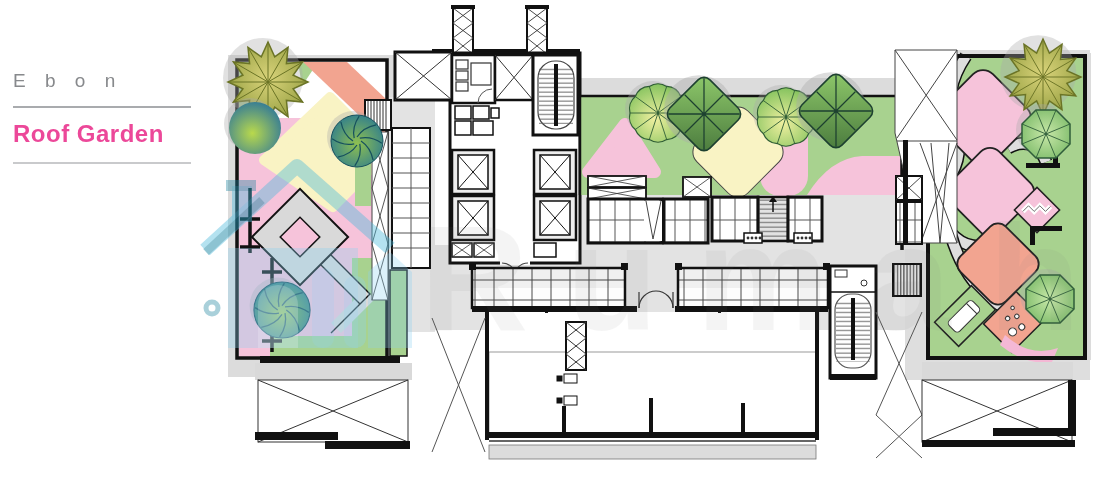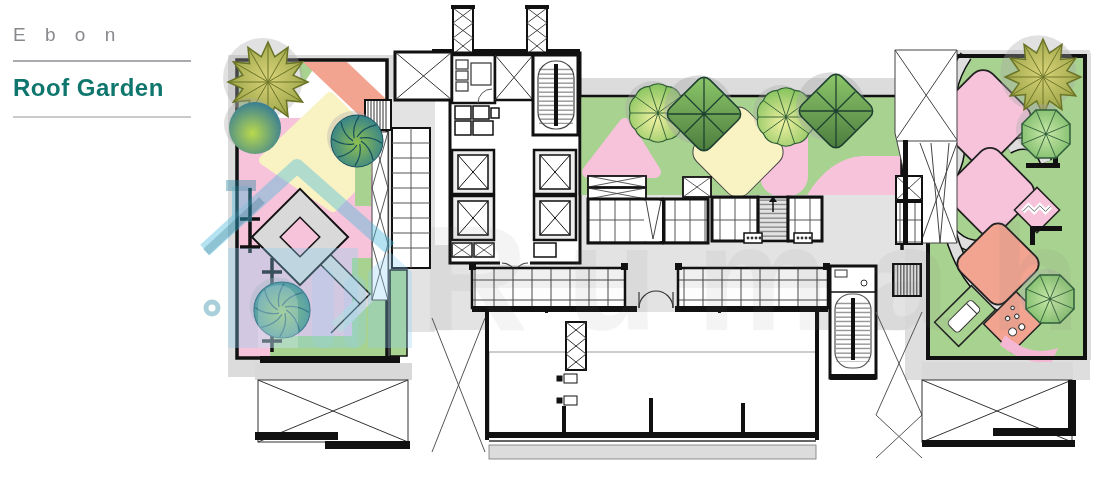--- a/index.html
+++ b/index.html
@@ -1,22 +1,22 @@
 <!DOCTYPE html>
 <html><head>
 <meta charset="utf-8">
 <style>
   html,body{margin:0;padding:0;background:#fff;}
   .stage{position:relative;width:1097px;height:504px;background:#ffffff;overflow:hidden;
          font-family:"Liberation Sans",sans-serif;}
   .titles{position:absolute;left:13px;top:24px;width:178px;}
-  .project-name{font-size:19px;color:#87898c;letter-spacing:7px;font-weight:400;}
+  .project-name{font-size:19px;color:#87898c;letter-spacing:7px;font-weight:400;margin-top:46px;}
   .rule1{border:none;border-top:2px solid #a9abae;margin:14px 0 12px 0;}
   .rule2{border:none;border-top:2px solid #c9cacc;margin:14px 0 0 0;}
-  .plan-name{font-size:24px;color:#0f766e;font-weight:bold;letter-spacing:.5px;}
+  .plan-name{font-size:24px;color:#ec4899;font-weight:bold;letter-spacing:.5px;}
   svg text.wm{font-family:"Liberation Sans",sans-serif;font-weight:bold;}
 </style>
 </head>
 <body>
 
 <div class="stage">
 
   <div class="titles">
     <div class="project-name">E b o n</div>
     <hr class="rule1">

